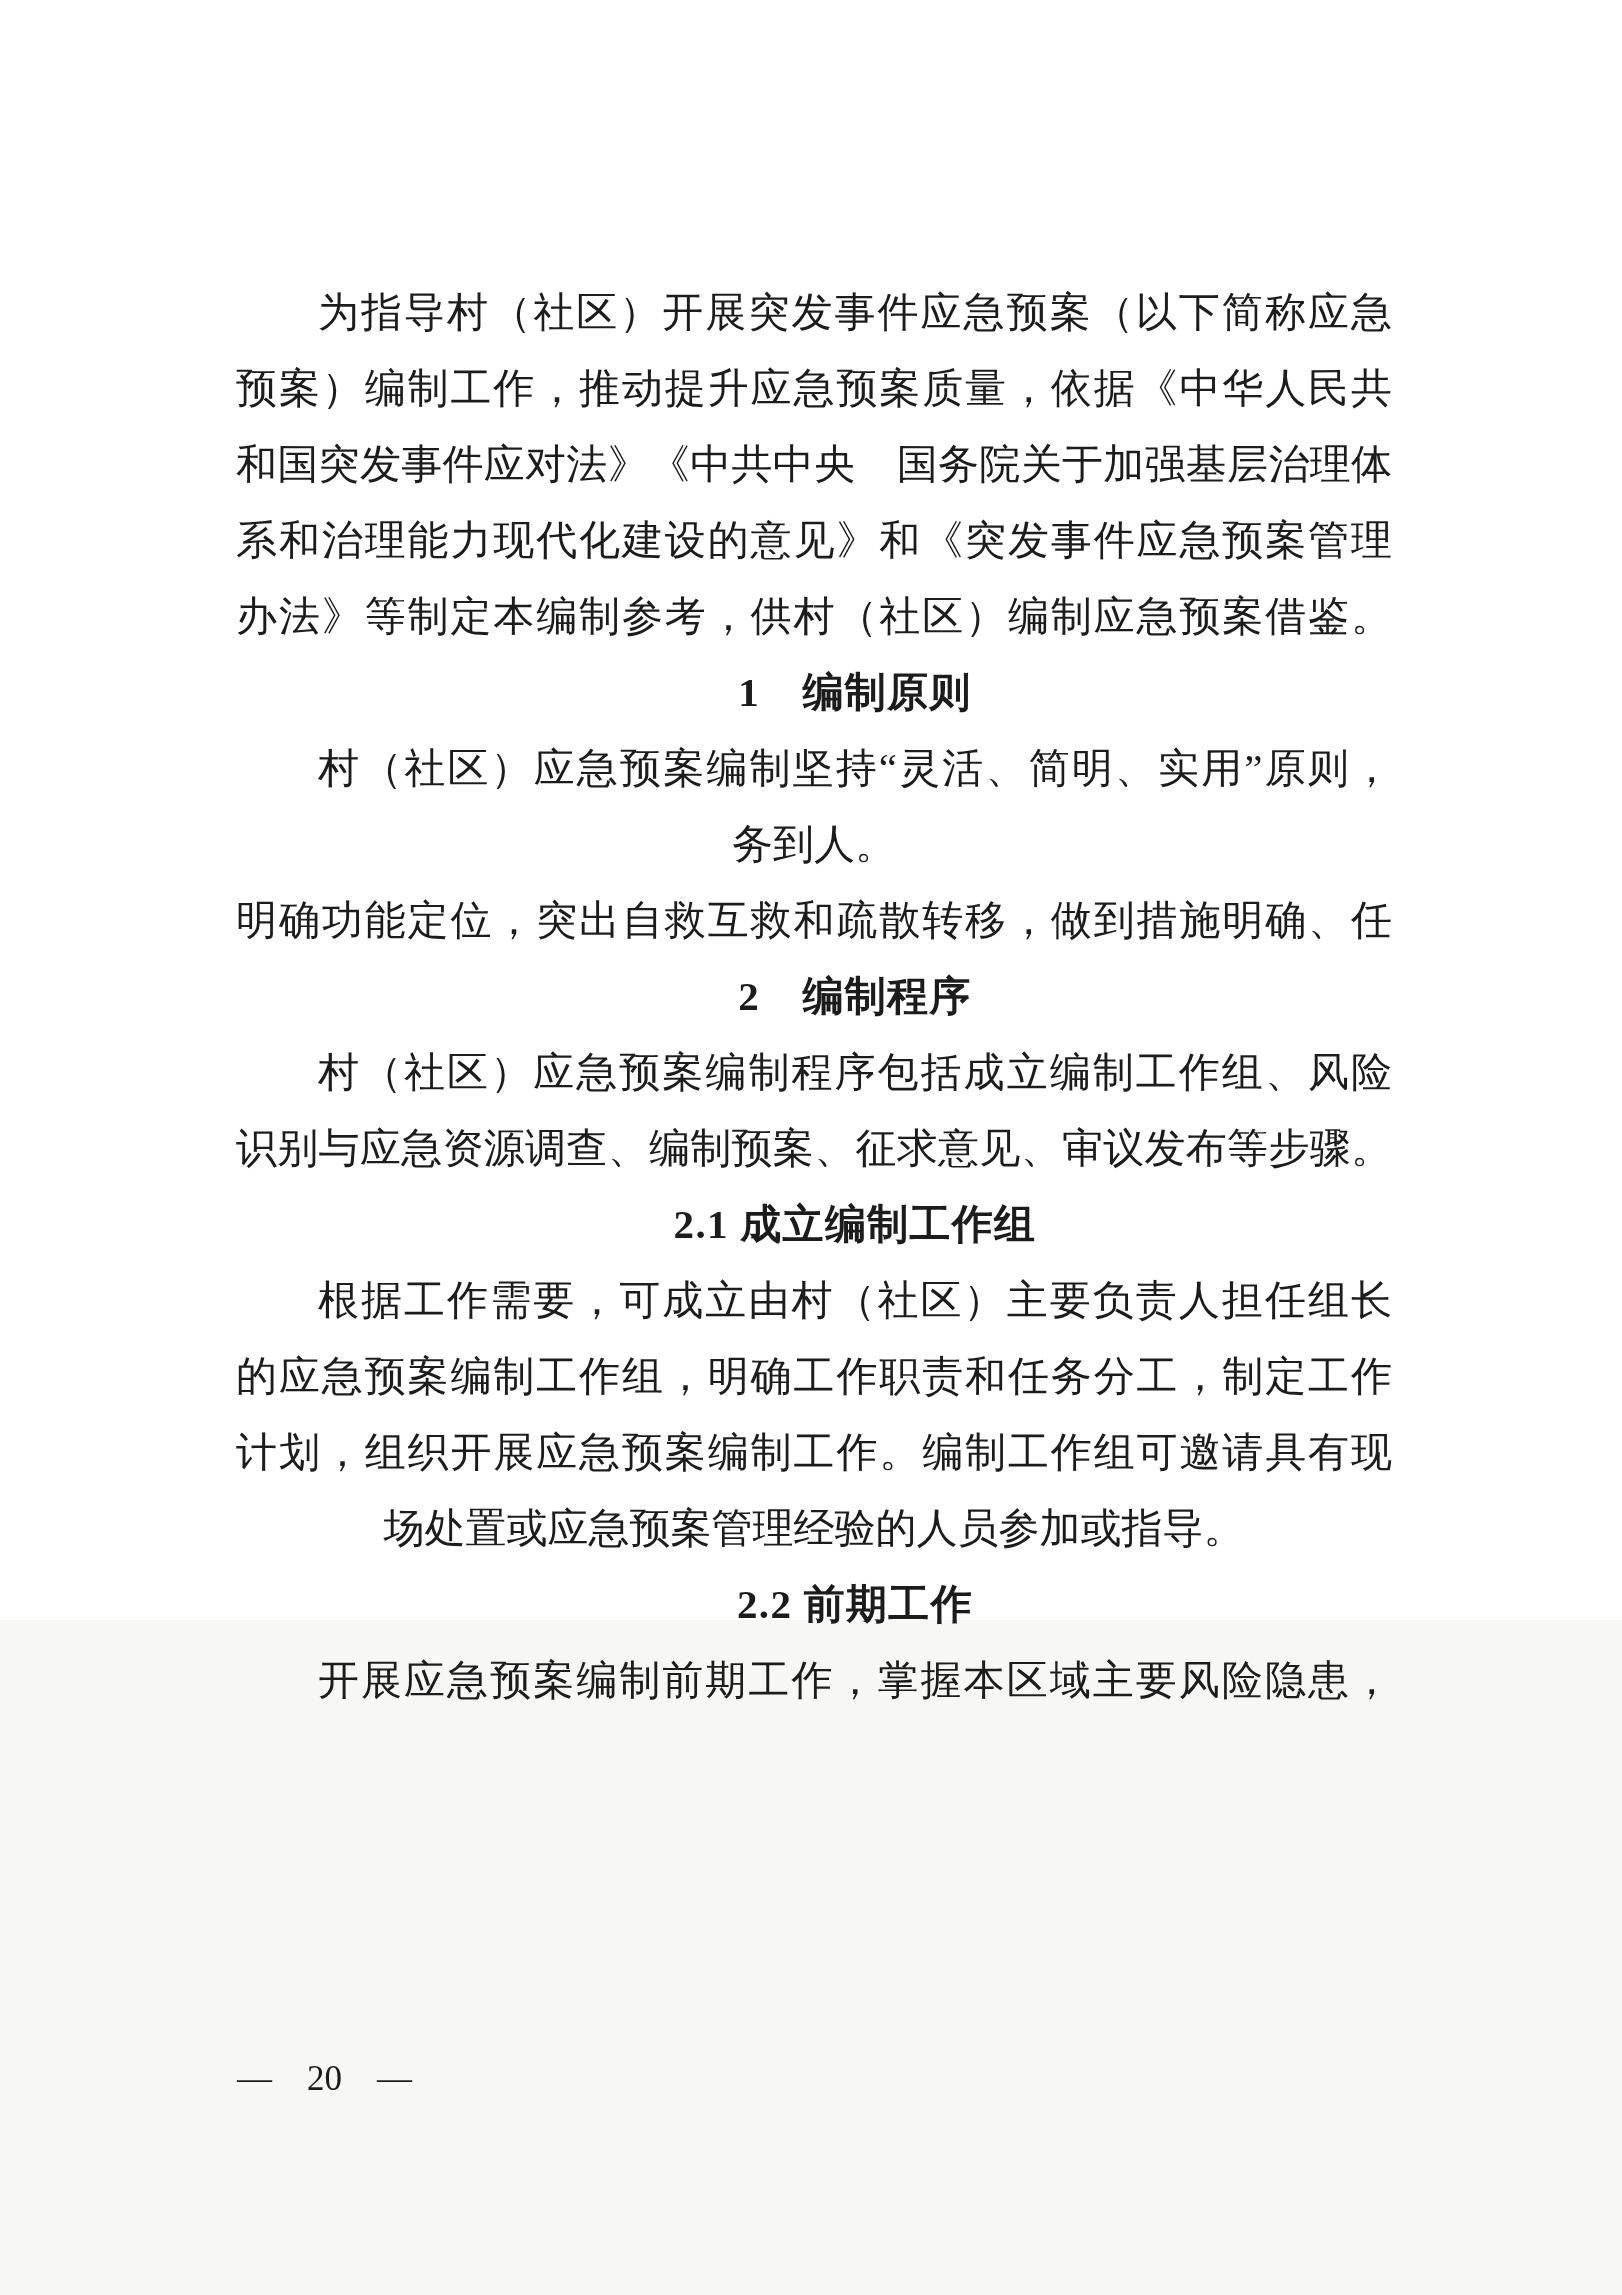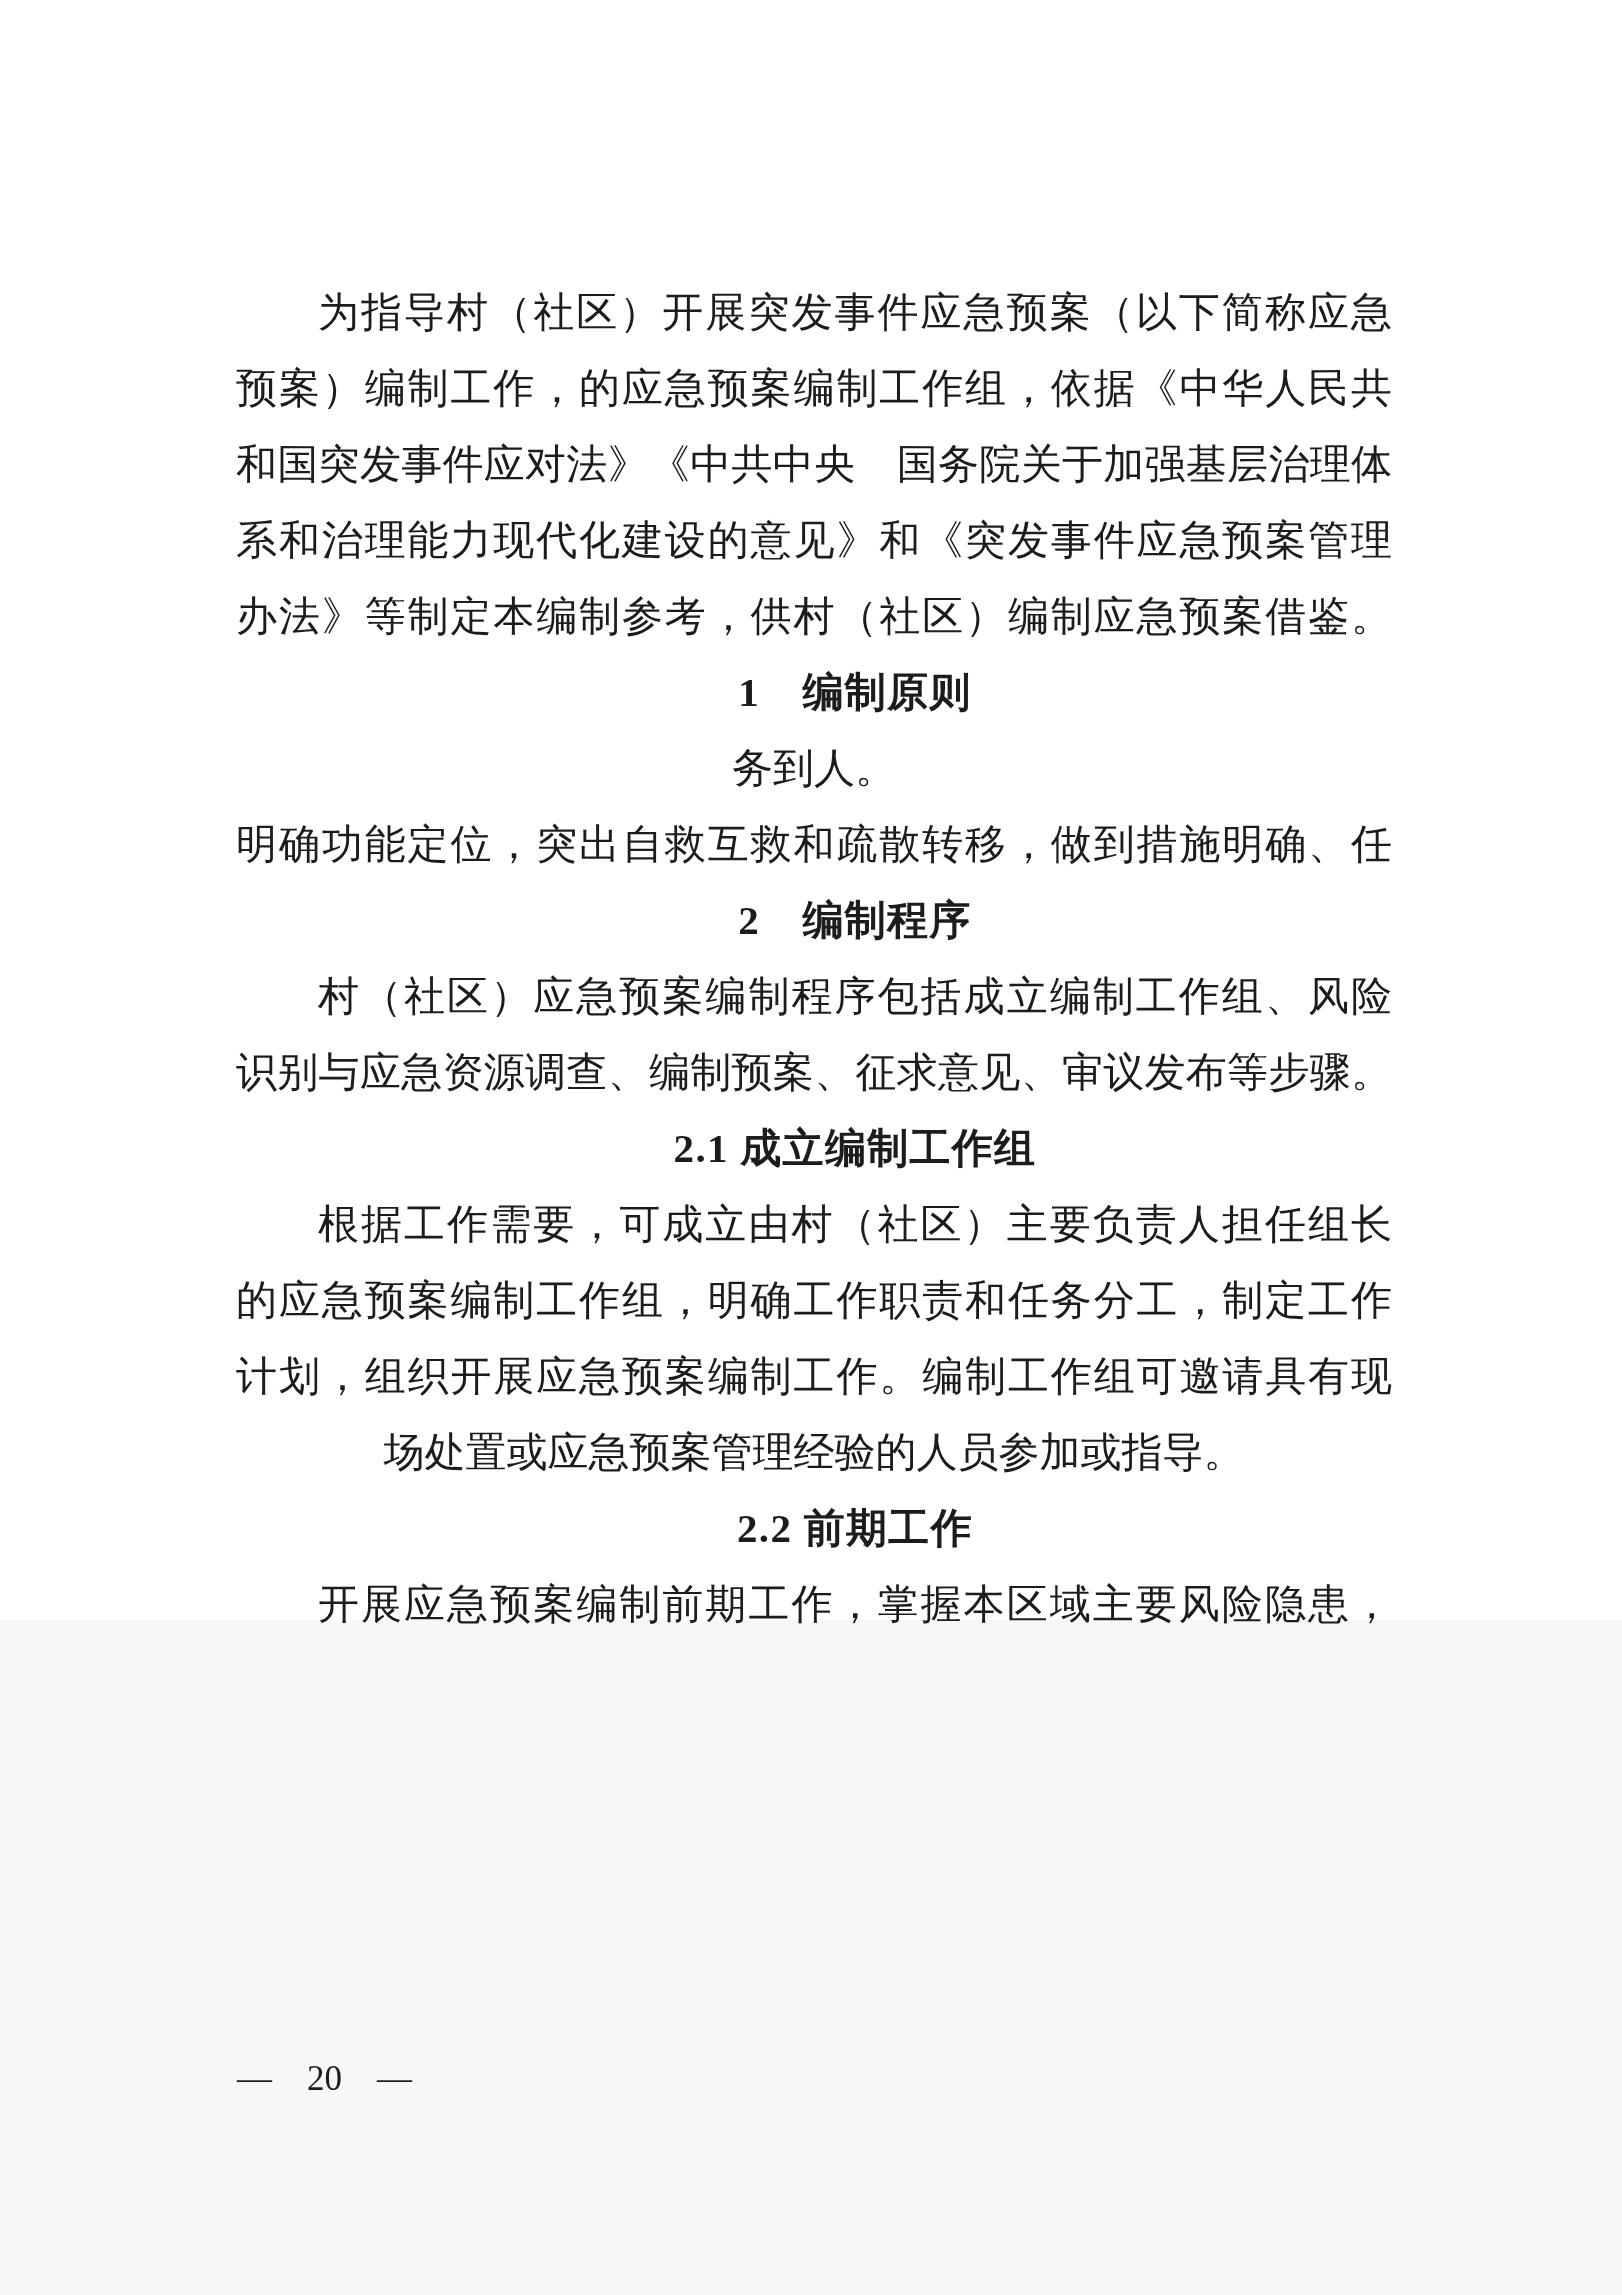--- a/index.html
+++ b/index.html
@@ -61,25 +61,26 @@
     line-height: 35px;
     color: #1c1c1c;
   }
 </style>
 </head>
 <body>
 
 <div class="page">
   <div class="content">
       <div class="line indent fill">为指导村（社区）开展突发事件应急预案（以下简称应急</div>
-      <div class="line fill">预案）编制工作，的应急预案编制工作组，依据《中华人民共</div>
+      <div class="line fill">预案）编制工作，推动提升应急预案质量，依据《中华人民共</div>
       <div class="line fill">和国突发事件应对法》《中共中央　国务院关于加强基层治理体</div>
       <div class="line fill">系和治理能力现代化建设的意见》和《突发事件应急预案管理</div>
       <div class="line fill">办法》等制定本编制参考，供村（社区）编制应急预案借鉴。</div>
       <div class="line indent heading">1　编制原则</div>
+      <div class="line indent fill">村（社区）应急预案编制坚持“灵活、简明、实用”原则，</div>
       <div class="line">务到人。</div>
       <div class="line fill">明确功能定位，突出自救互救和疏散转移，做到措施明确、任</div>
       <div class="line indent heading">2　编制程序</div>
       <div class="line indent fill">村（社区）应急预案编制程序包括成立编制工作组、风险</div>
       <div class="line fill">识别与应急资源调查、编制预案、征求意见、审议发布等步骤。</div>
       <div class="line indent heading">2.1 成立编制工作组</div>
       <div class="line indent fill">根据工作需要，可成立由村（社区）主要负责人担任组长</div>
       <div class="line fill">的应急预案编制工作组，明确工作职责和任务分工，制定工作</div>
       <div class="line fill">计划，组织开展应急预案编制工作。编制工作组可邀请具有现</div>
       <div class="line">场处置或应急预案管理经验的人员参加或指导。</div>

